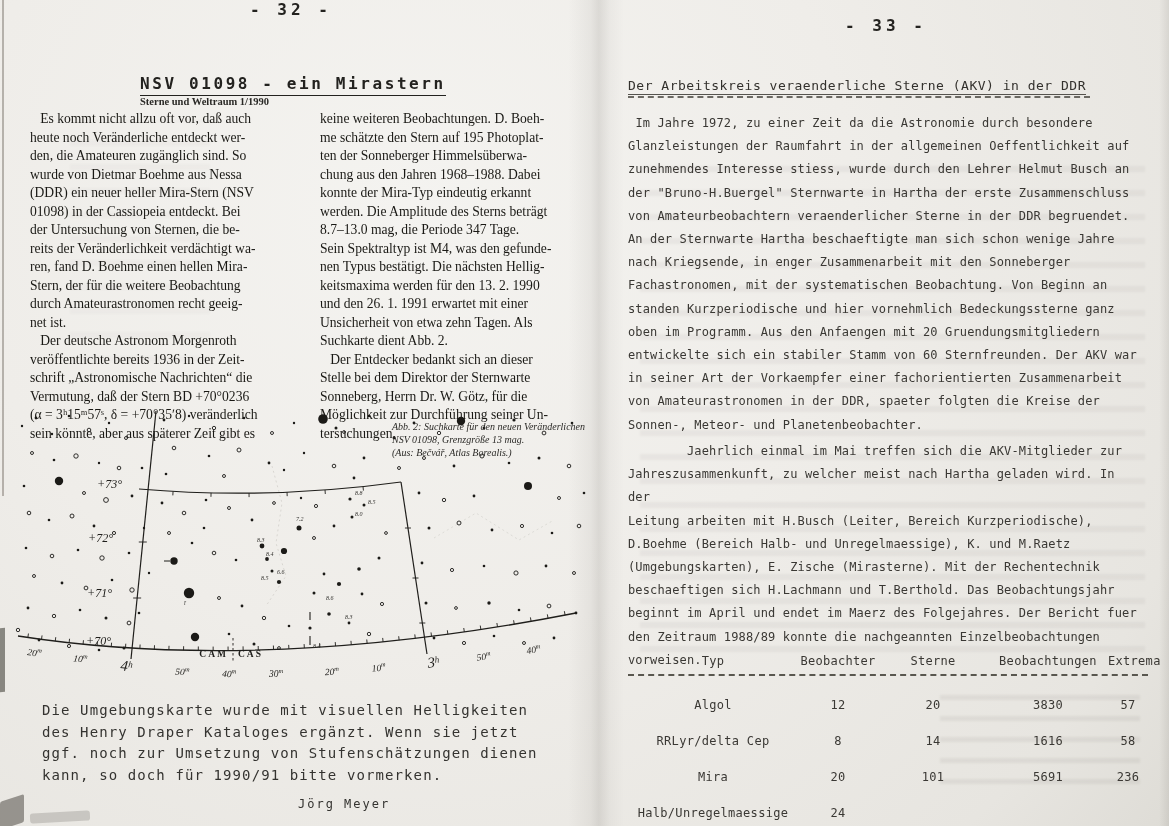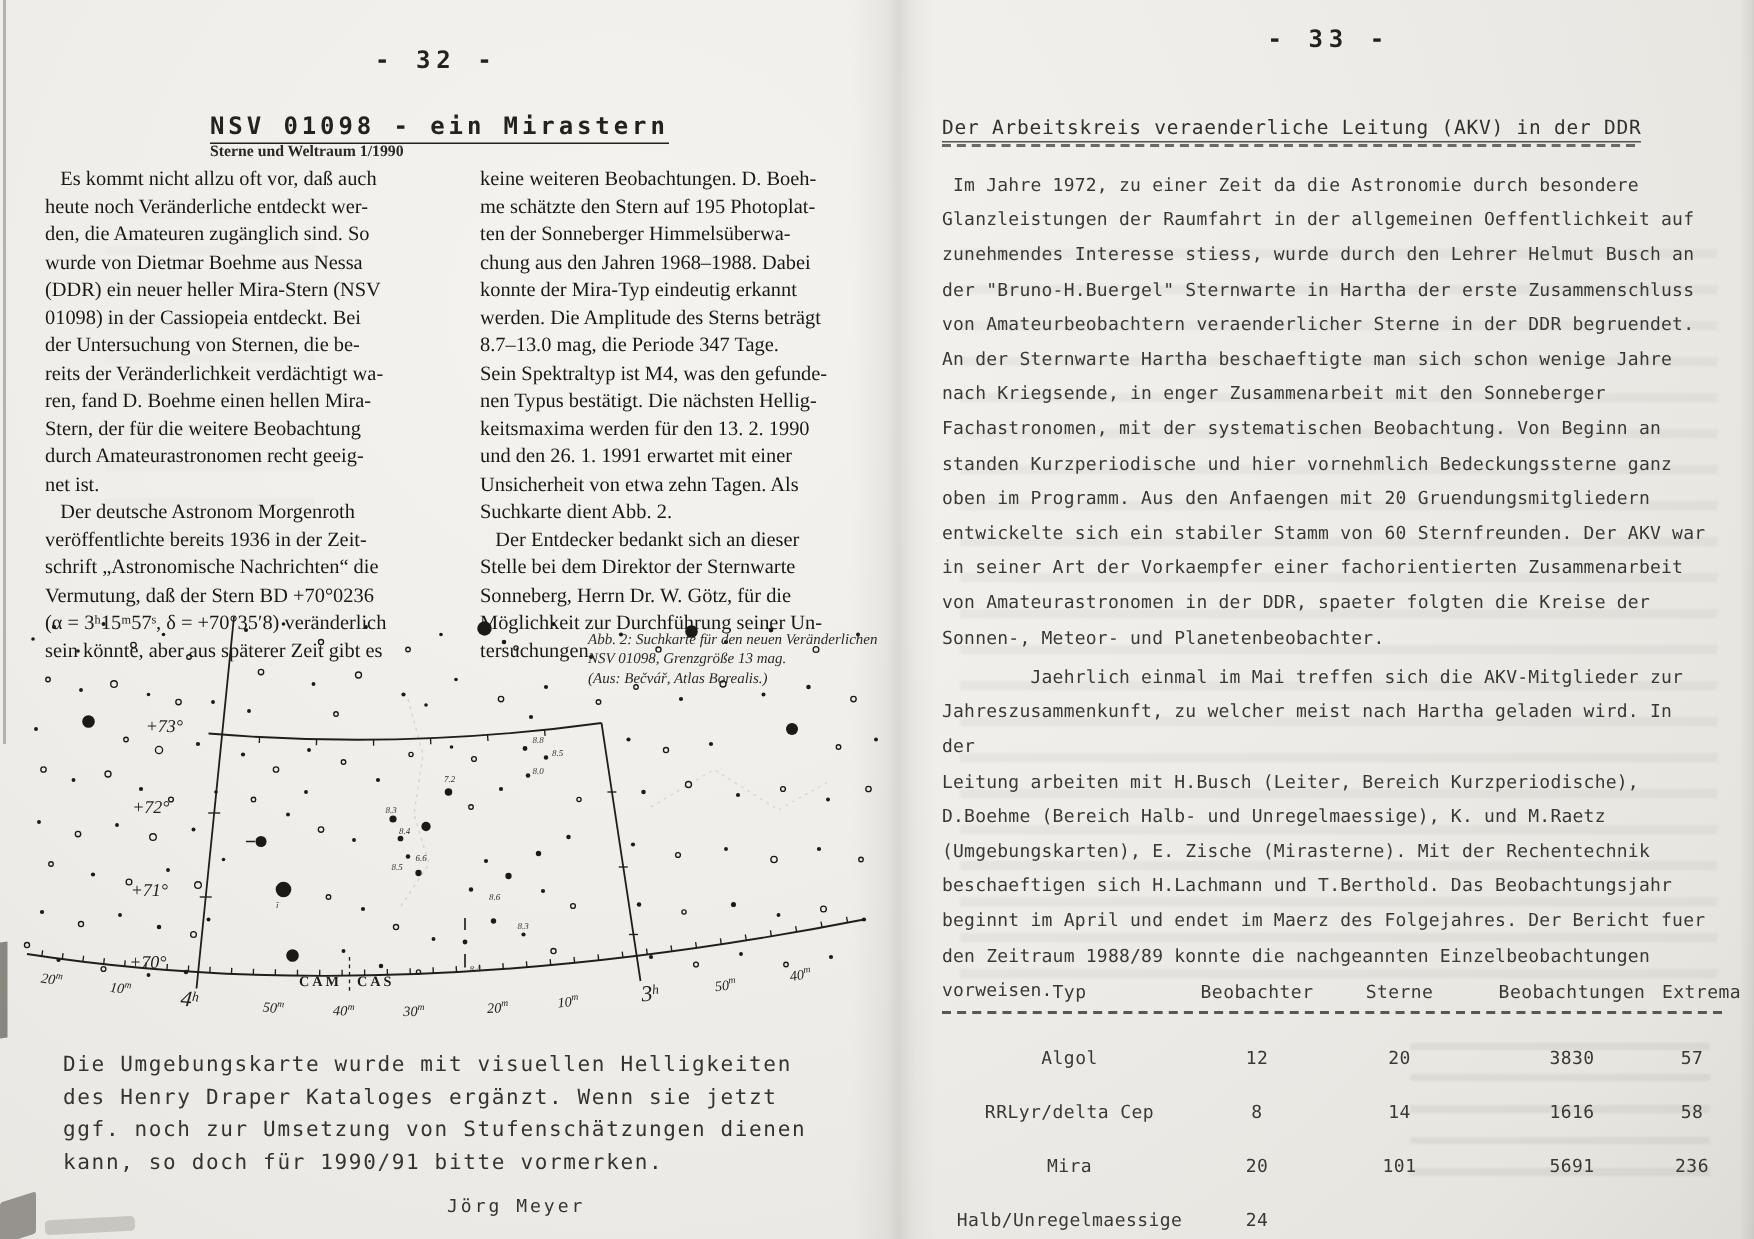--- a/index.html
+++ b/index.html
@@ -61,21 +61,21 @@
   .ghost.g2{left:940px;top:690px;width:200px;height:110px;background:repeating-linear-gradient(0deg, rgba(0,0,0,0) 0 16px, rgba(75,68,58,0.07) 16px 21px);}
   .ghost.g3{left:70px;top:120px;width:140px;height:260px;opacity:.5;}
   svg text{font-family:"Liberation Serif", serif;}
 </style>
 </head>
 <body>
 
 <div class="scan">
 
   <div>
-    <div class="abs pgnum" style="left:250px;top:30px;text-align:right;">- 32 -</div>
+    <div class="abs pgnum" style="left:250px;top:0;text-align:right;">- 32 -</div>
 
     <div class="abs title-row">
       <span class="article-title">NSV 01098 - ein Mirastern</span>
       <span class="article-source">Sterne und Weltraum 1/1990</span>
     </div>
 
     <div class="abs cols">
       <div class="col">   Es kommt nicht allzu oft vor, daß auch
 heute noch Veränderliche entdeckt wer-
 den, die Amateuren zugänglich sind. So
@@ -369,21 +369,21 @@
 des Henry Draper Kataloges ergänzt. Wenn sie jetzt
 ggf. noch zur Umsetzung von Stufenschätzungen dienen
 kann, so doch für 1990/91 bitte vormerken.</div>
     <div class="abs tw signature">Jörg Meyer</div>
   </div>
 
   <div>
     <div class="abs pgnum" style="left:845px;top:16px;">- 33 -</div>
 
     <div class="abs heading-wrap">
-      <span class="tw section-heading">Der Arbeitskreis veraenderliche Leitung (AKV) in der DDR</span>
+      <span class="tw section-heading">Der Arbeitskreis veraenderliche Sterne (AKV) in der DDR</span>
       <div class="dashline"></div>
     </div>
 
     <div class="abs tw para p1"> Im Jahre 1972, zu einer Zeit da die Astronomie durch besondere
 Glanzleistungen der Raumfahrt in der allgemeinen Oeffentlichkeit auf
 zunehmendes Interesse stiess, wurde durch den Lehrer Helmut Busch an
 der "Bruno-H.Buergel" Sternwarte in Hartha der erste Zusammenschluss
 von Amateurbeobachtern veraenderlicher Sterne in der DDR begruendet.
 An der Sternwarte Hartha beschaeftigte man sich schon wenige Jahre
 nach Kriegsende, in enger Zusammenarbeit mit den Sonneberger

